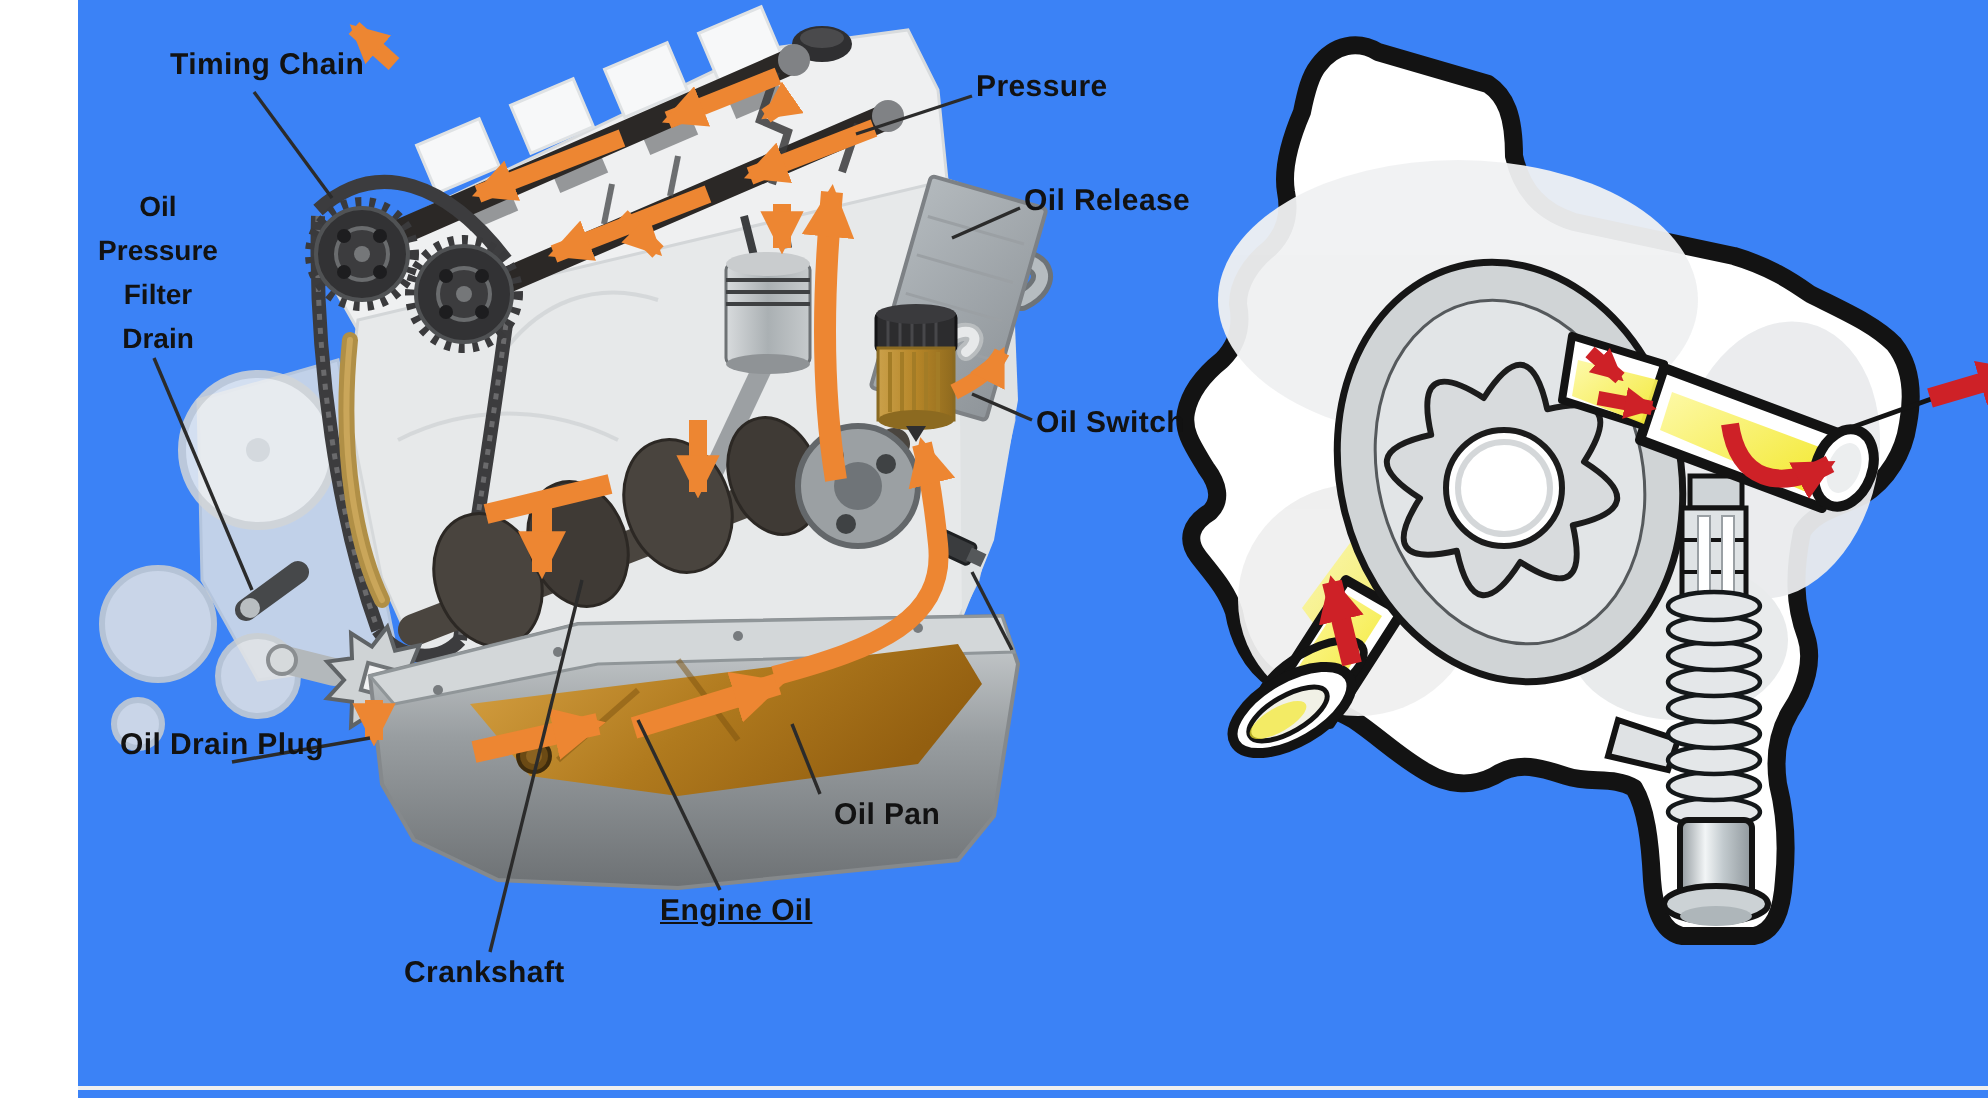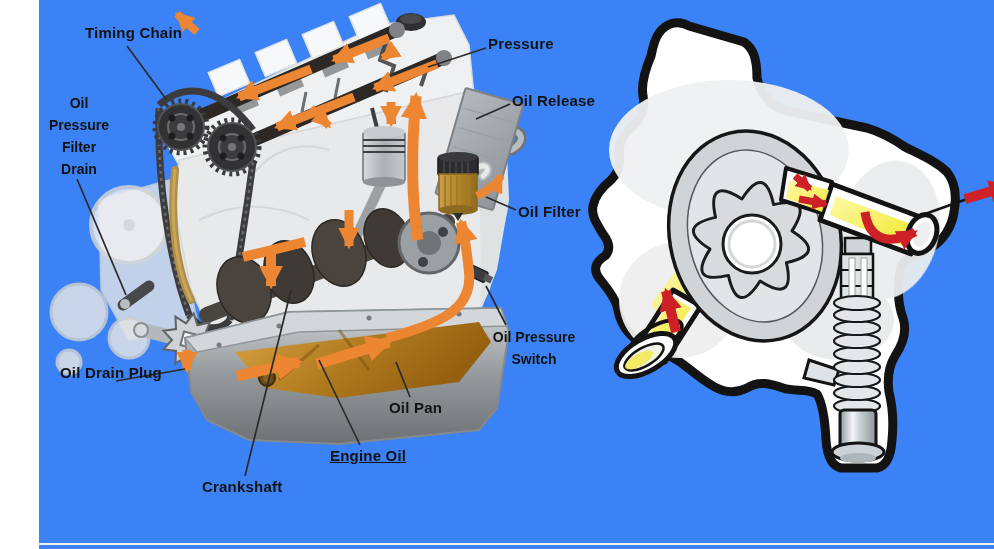--- a/index.html
+++ b/index.html
@@ -333,28 +333,24 @@
   <div>Oil</div>
   <div>Pressure</div>
   <div>Filter</div>
   <div>Drain</div>
 </div>
 
 <div class="lbl" style="left:449px;top:35px;">Pressure</div>
 
 <div class="lbl" style="left:473px;top:92px;">Oil Release</div>
 
-<div class="lbl" style="left:479px;top:203px;">Oil Filter</div>
-
-<div class="lbl-block" style="left:450px;top:326px;width:90px;">
-  <div>Oil Pressure</div>
-  <div>Switch</div>
-</div>
-
-<div class="lbl" style="left:350px;top:399px;">Oil Pan</div>
+<div class="lbl" style="left:479px;top:203px;">Oil Switch</div>
+
+
+<div class="lbl" style="left:378px;top:399px;">Oil Pan</div>
 
 <div class="lbl" style="left:291px;top:447px;text-decoration:underline;">Engine Oil</div>
 
 <div class="lbl" style="left:163px;top:478px;">Crankshaft</div>
 
 <div class="lbl" style="left:21px;top:364px;">Oil Drain Plug</div>
 
 <div class="bottom-strip"></div>
 </div>
 

